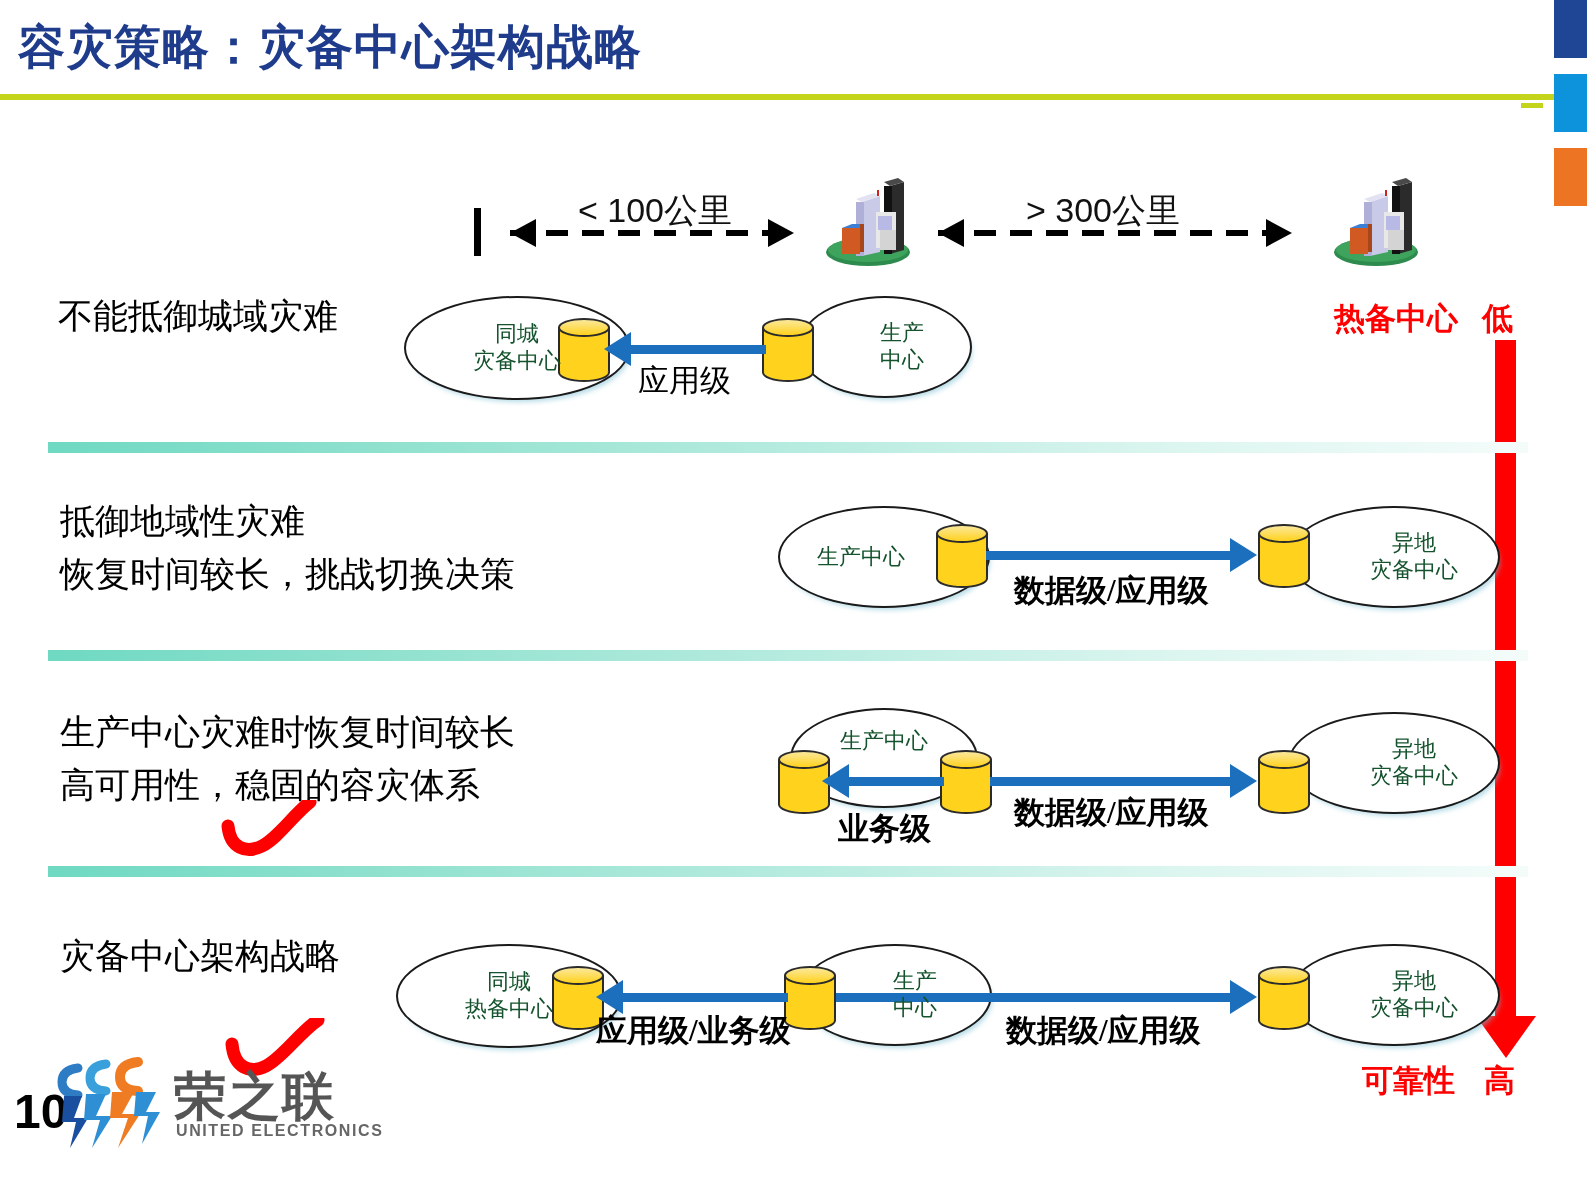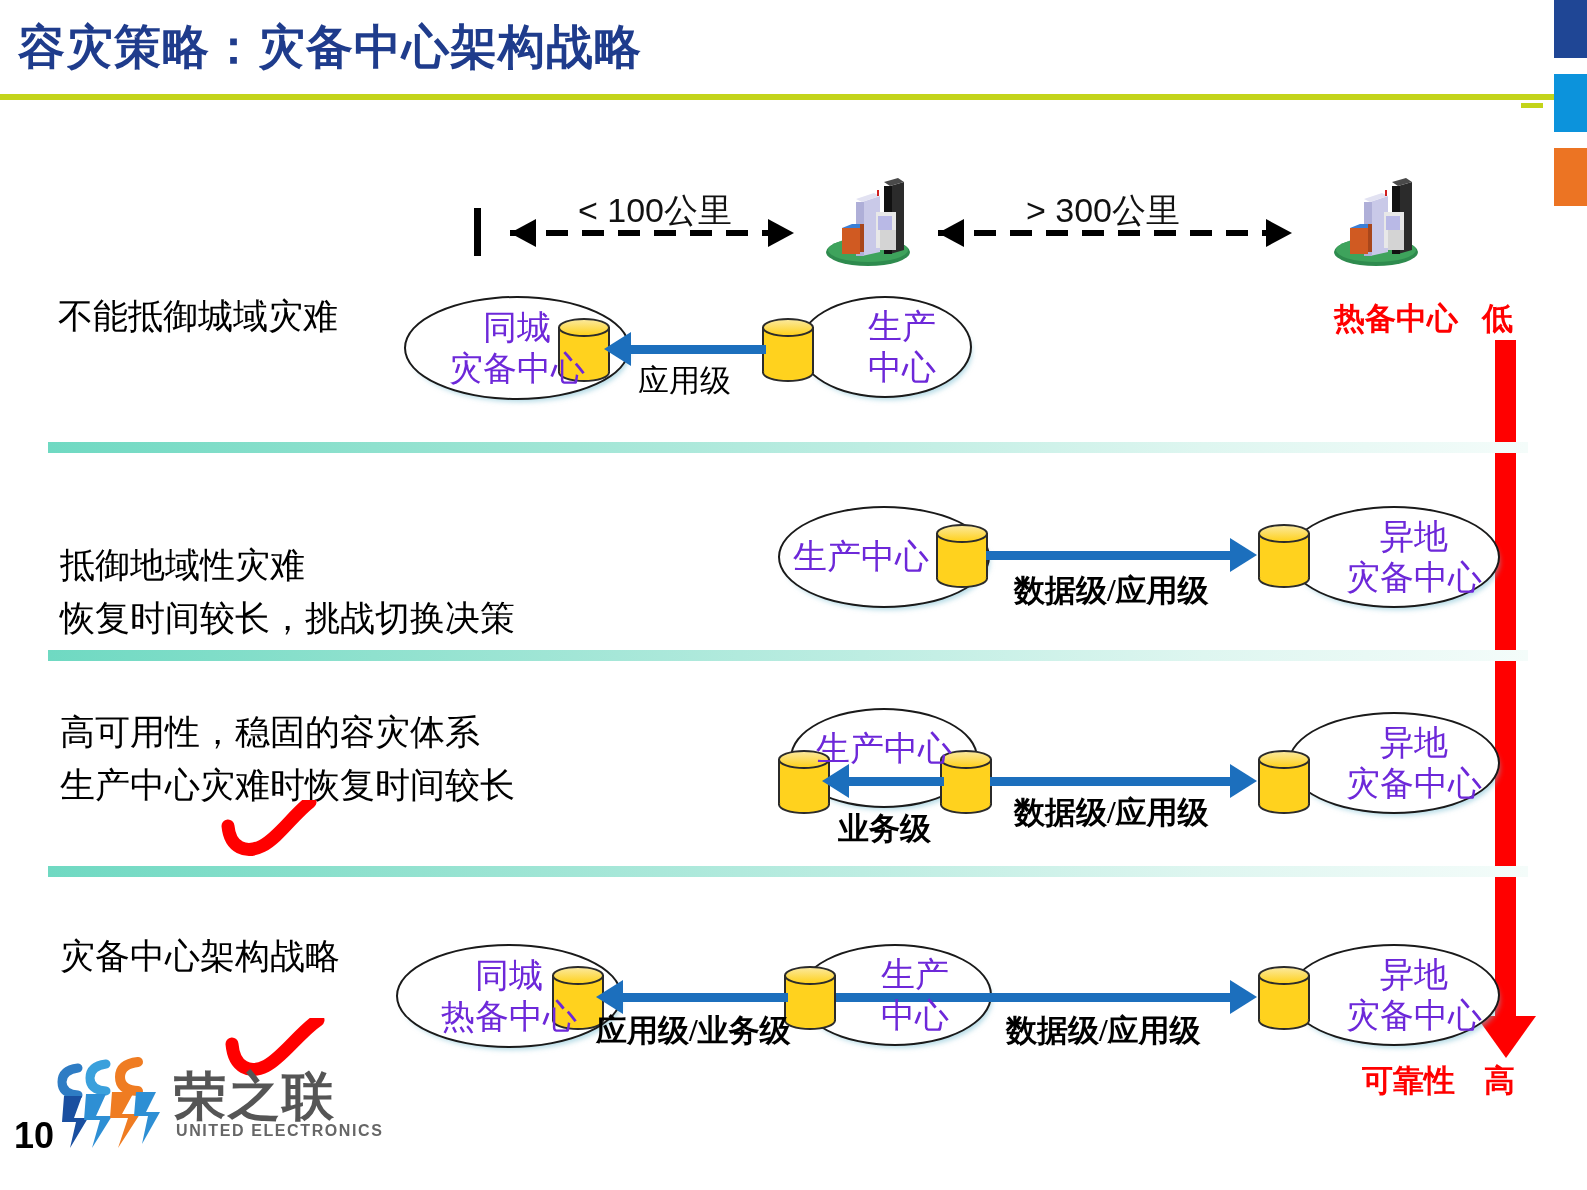--- a/index.html
+++ b/index.html
@@ -57,21 +57,21 @@
 
   
   .ellipse{
     position:absolute;
     border:2.5px solid #1a1a1a;
     border-radius:50%;
     background:#fff;
     box-shadow:3px 5px 5px -3px rgba(120,190,210,.55);
     display:flex;align-items:center;justify-content:center;
     text-align:center;
-    font-size:34px;line-height:1.22;color:#6d28d9;
+    font-size:22px;line-height:1.22;color:#14532d;
   }
   .elabel{position:relative;z-index:1;}
 
   
   .cyl{position:absolute;}
   .cyl .body{
     position:absolute;left:0;top:9px;width:100%;height:calc(100% - 18px);
     background:#FFD21E;
     border-left:2.2px solid #2b2b2b;border-right:2.2px solid #2b2b2b;
     box-sizing:border-box;
@@ -116,23 +116,23 @@
   }
   .red-shaft{position:absolute;width:21px;background:#FF0000;}
   .red-head{
     position:absolute;width:0;height:0;
     border-left:30px solid transparent;border-right:30px solid transparent;
     border-top:42px solid #FF0000;
   }
 
   
   .pagenum{
-    position:absolute;left:14px;top:1115px;
-    font-family:"Liberation Sans","DejaVu Sans",sans-serif;
-    font-weight:bold;font-size:36px;color:#000;
+    position:absolute;left:14px;top:1084px;
+    font-family:"Liberation Sans","DejaVu Sans",sans-serif;
+    font-weight:bold;font-size:48px;color:#000;
   }
   
   .logo{position:absolute;left:48px;top:1048px;width:262px;height:112px;}
   .logo-cn{
     position:absolute;left:126px;top:14px;
     font-family:"Liberation Sans","DejaVu Sans",sans-serif;
     font-weight:bold;font-size:52px;color:#555;letter-spacing:2px;
     white-space:nowrap;
   }
   .logo-en{
@@ -243,21 +243,21 @@
   <div class="link-label" style="left:638px;top:360px;">应用级</div>
 
   <div class="red-txt" style="left:1334px;top:298px;">热备中心</div>
   <div class="red-txt" style="left:1482px;top:298px;">低</div>
 
   <div class="red-shaft" style="left:1495px;top:340px;height:690px;"></div>
   <div class="red-head" style="left:1476px;top:1016px;"></div>
 
   <div class="sep" style="top:442px;"></div>
 
-  <div class="desc" style="left:60px;top:495px;margin-top:44px;">
+  <div class="desc" style="left:60px;top:495px;">
     <div>抵御地域性灾难</div>
     <div>恢复时间较长，挑战切换决策</div>
   </div>
 
   <div class="ellipse" style="left:778px;top:506px;width:208px;height:98px;">
     <span class="elabel" style="padding-right:46px;">生产中心</span>
   </div>
 
   <div class="ellipse" style="left:1288px;top:506px;width:208px;height:98px;">
     <span class="elabel" style="padding-left:40px;">
@@ -277,22 +277,22 @@
     <div class="top"></div>
   </div>
 
   <div class="barrow" style="left:986px;top:551px;width:244px;"></div>
   <div class="bhead right" style="left:1230px;top:538px;"></div>
   <div class="link-label bold" style="left:1014px;top:570px;">数据级/应用级</div>
 
   <div class="sep" style="top:650px;"></div>
 
   <div class="desc" style="left:60px;top:706px;">
+    <div>生产中心灾难时恢复时间较长</div>
     <div>高可用性，稳固的容灾体系</div>
-    <div>生产中心灾难时恢复时间较长</div>
   </div>
 
   <svg style="position:absolute;left:218px;top:800px;" width="140" height="60" viewBox="0 0 140 60">
     <path d="M10 26 C 12 48, 28 54, 44 46 C 60 38, 76 14, 92 2" stroke="#FF0000" stroke-width="13" fill="none" stroke-linecap="round"></path>
   </svg>
 
   <div class="ellipse" style="left:790px;top:708px;width:184px;height:96px;">
     <span class="elabel" style="position:absolute;top:18px;left:0;right:0;">生产中心</span>
   </div>
 

